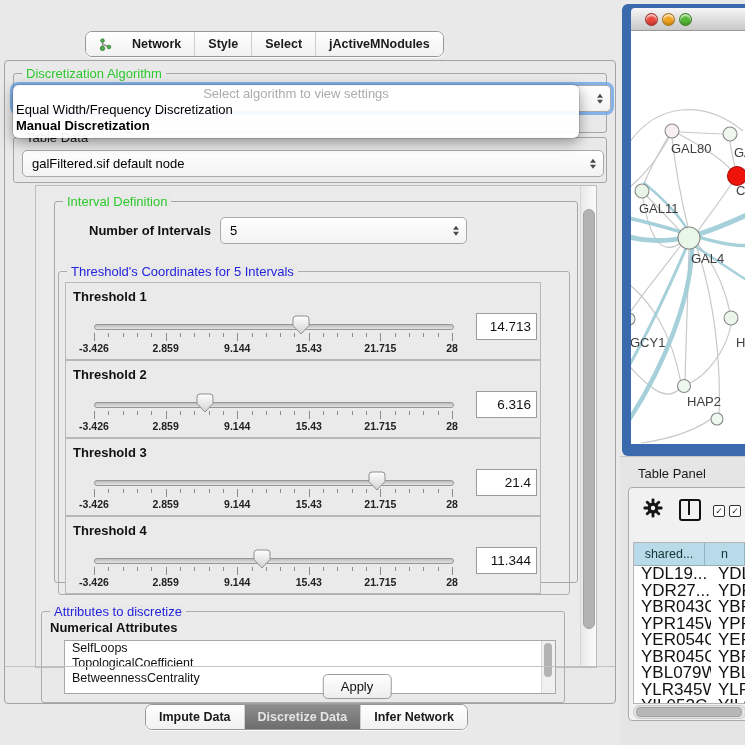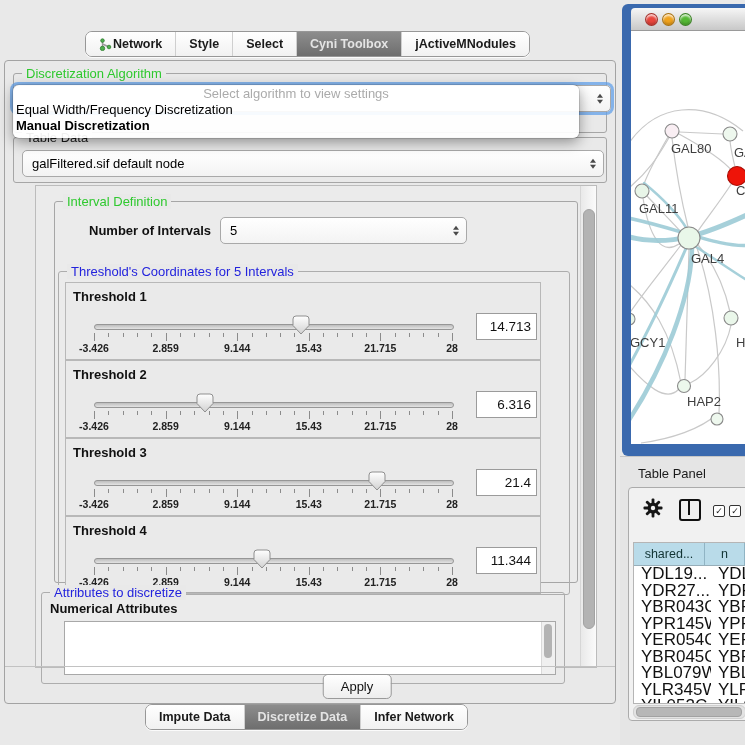--- a/index.html
+++ b/index.html
@@ -7,21 +7,21 @@
        font-family:"Liberation Sans",sans-serif;background:#e9e9e9;color:#111;}
   
   .control-panel{position:absolute;left:0;top:0;width:620px;height:745px;background:#e9e9e9;}
   .cp-header{position:absolute;left:0;top:0;width:620px;height:28px;}
   .cp-title{position:absolute;left:10px;top:7px;font-size:13px;color:#1b1b1b;}
   .float-btn{position:absolute;left:596px;top:9px;width:10px;height:10px;border:1.5px solid #1c1c1c;background:transparent;}
   .close-btn{position:absolute;left:612px;top:5px;font-size:14px;font-weight:bold;color:#111;line-height:18px;}
   
   .segmented{position:absolute;display:flex;height:24px;border:1px solid #979797;border-radius:7px;
              background:#fff;overflow:hidden;box-shadow:0 1px 0 rgba(255,255,255,.8);}
-  .seg{display:flex;align-items:center;gap:1px;padding:0 13px;font-size:12.5px;font-weight:bold;color:#1a1a1a;
+  .seg{display:flex;align-items:center;gap:20px;padding:0 13px;font-size:12.5px;font-weight:bold;color:#1a1a1a;
        background:linear-gradient(#ffffff,#f1f1f1);border-right:1px solid #cfcfcf;white-space:nowrap;}
   .seg:last-child{border-right:none;}
   .seg.selected{background:linear-gradient(#8d8d8d,#6e6e6e);color:#e4e4e4;}
   #top-tabbar{left:85px;top:31px;}
   #bottom-tabbar{left:145px;top:704px;}
   
   .content-box{position:absolute;left:4px;top:60px;width:610px;height:642px;border:1px solid #a3a3a3;
                border-radius:4px;background:#e9e9e9;}
   .group{position:absolute;border:1px solid #a6a6a6;border-radius:3px;}
   .legend{position:absolute;top:-8px;left:8px;padding:0 4px;background:#e9e9e9;font-size:13px;white-space:nowrap;}
@@ -58,21 +58,21 @@
   .th-label{position:absolute;left:7px;top:6px;font-size:13px;font-weight:bold;}
   .th-track{position:absolute;left:28px;top:41px;width:358px;height:4px;border:1px solid #969696;border-radius:3px;
             background:linear-gradient(#bdbdbd,#e3e3e3);}
   .th-thumb{position:absolute;top:32px;width:18px;height:20px;}
   .th-ticks{position:absolute;left:28px;top:50px;width:358px;height:9px;}
   .tick{position:absolute;top:0;width:1px;background:#8b8b8b;}
   .th-ticklabels{position:absolute;left:28px;top:59px;width:358px;height:13px;}
   .ticklabel{position:absolute;transform:translateX(-50%);font-size:10.5px;font-weight:600;color:#222;white-space:nowrap;}
   .th-value{position:absolute;left:410px;top:30px;width:54px;height:25px;background:#fff;border:1px solid #9b9b9b;
             font-size:13.5px;line-height:25px;text-align:right;padding-right:5px;box-sizing:content-box;}
-  .grp-attributes{left:5px;top:406px;width:522px;height:90px;border-color:#adadad;}
+  .grp-attributes{left:5px;top:425px;width:522px;height:90px;border-color:#adadad;}
   .numattr-label{position:absolute;left:8px;top:8px;font-size:13px;font-weight:bold;}
   .listbox{position:absolute;left:22px;top:28px;width:490px;height:52px;background:#fff;border:1px solid #a8a8a8;overflow:hidden;}
   .list-item{height:15px;line-height:15px;font-size:12.5px;padding-left:7px;color:#111;white-space:nowrap;}
   .list-vsb{position:absolute;right:0;top:0;width:13px;height:100%;background:#f0f0f0;border-left:1px solid #d9d9d9;}
   .list-vsb-thumb{position:absolute;left:2px;top:2px;width:8px;height:34px;border-radius:5px;background:#b3b3b3;}
   .applybar{position:absolute;left:0;bottom:0;width:100%;height:36px;border-top:1px solid #c2c2c2;}
   .apply{position:absolute;left:50%;top:7px;transform:translateX(-50%);padding:4px 17px;font-size:13px;
          font-family:Liberation Sans, sans-serif;background:linear-gradient(#ffffff,#ededed);
          border:1px solid #9a9a9a;border-radius:5px;color:#111;margin-left:47px;}
   
@@ -114,23 +114,20 @@
           <circle cx="3.5" cy="10.4" r="2.2" fill="#4fae4f" stroke="#2e7d2e" stroke-width="0.8"></circle>
           <circle cx="10" cy="9" r="1.8" fill="#4fae4f" stroke="#2e7d2e" stroke-width="0.8"></circle>
         </svg>
         <span>Network</span>
       </div>
       <div class="seg">
         <span>Style</span>
       </div>
       <div class="seg">
         <span>Select</span>
-      </div>
-      <div class="seg selected">
-        <span>Cyni Toolbox</span>
       </div>
       <div class="seg">
         <span>jActiveMNodules</span>
       </div>
     </div>
 
   <div class="content-box">
     <div class="group grp-algorithm">
       <span class="legend green">Discretization Algorithm</span>
     </div>
@@ -375,20 +372,25 @@
                 <div class="th-value">11.344</div>
               </div>
             </div>
         </div>
       </div>
 
       <div class="group grp-attributes">
         <span class="legend blue">Attributes to discretize</span>
         <span class="numattr-label">Numerical Attributes</span>
         <div class="listbox">
+          <div id="attr-items">
+              <div class="list-item">SelfLoops</div>
+              <div class="list-item">TopologicalCoefficient</div>
+              <div class="list-item">BetweennessCentrality</div>
+            </div>
           <div class="list-vsb">
               <div class="list-vsb-thumb"></div>
             </div>
         </div>
       </div>
 
       <div class="vsb">
           <div class="vsb-thumb"></div>
         </div>
     </div>

